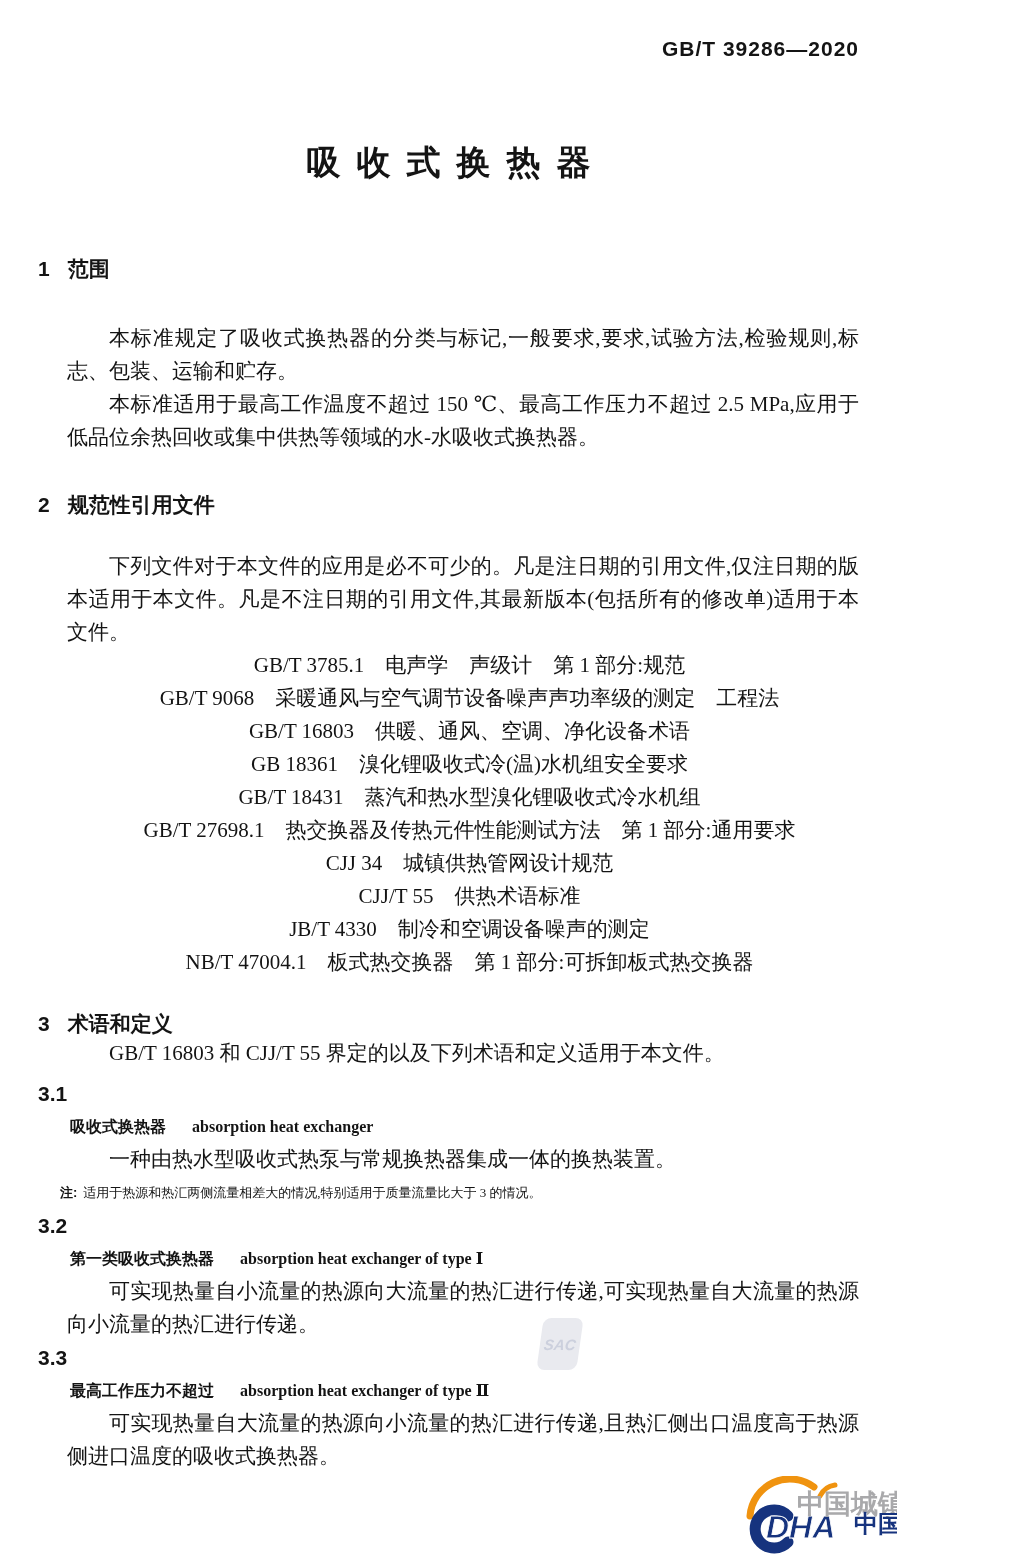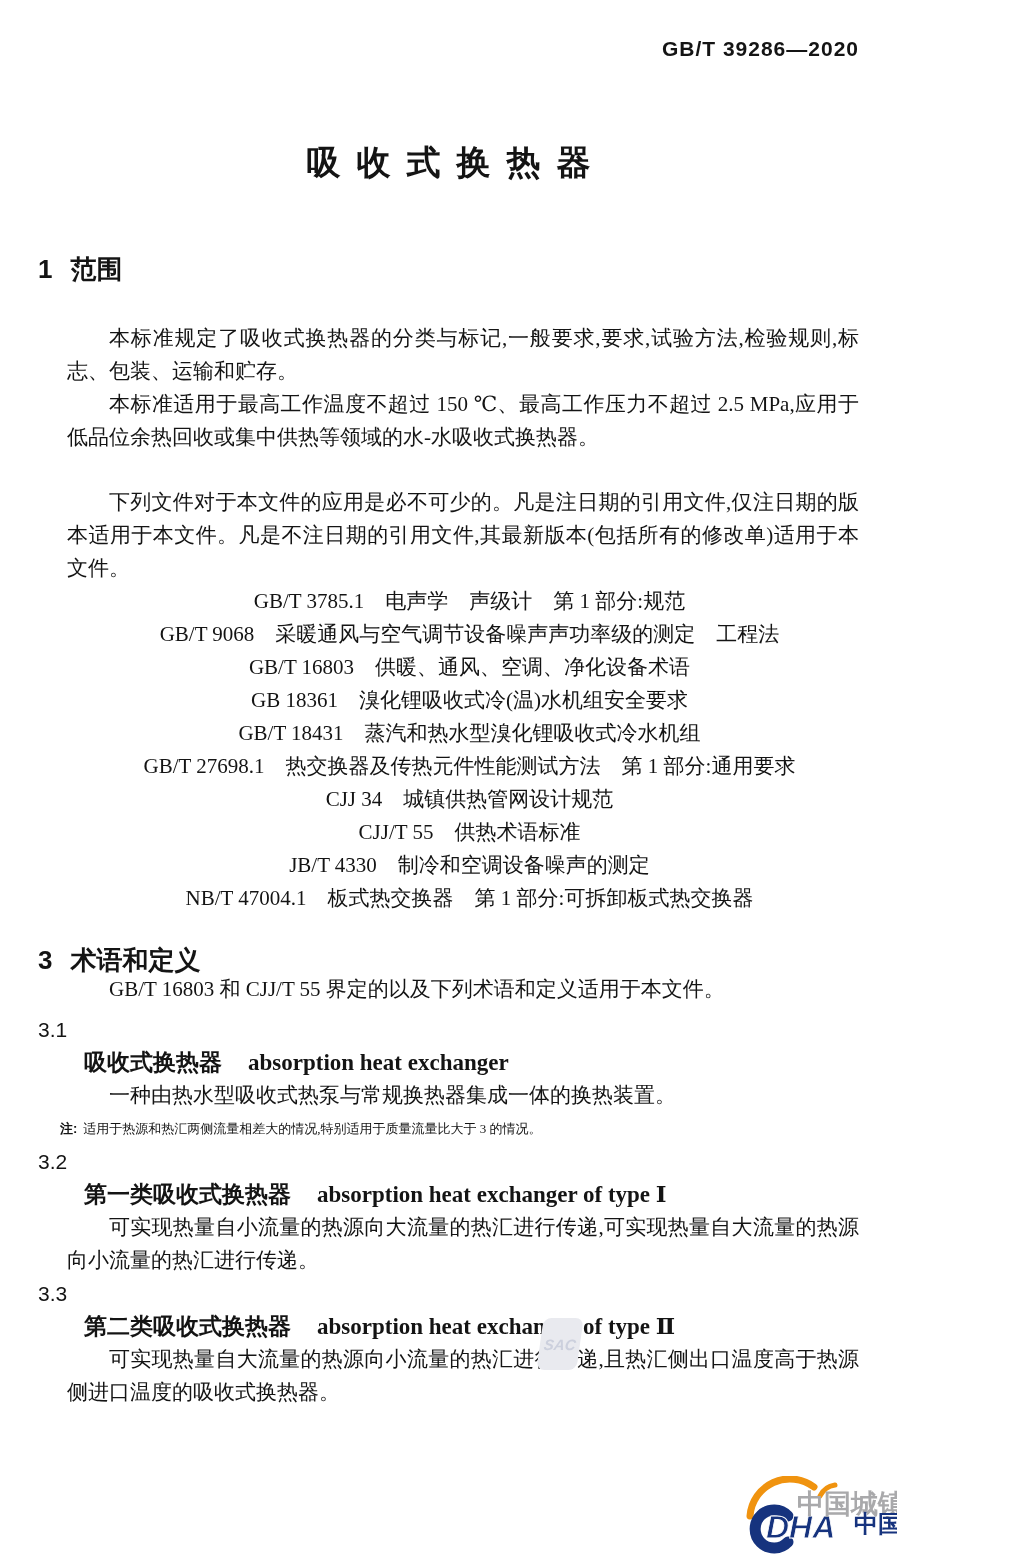--- a/index.html
+++ b/index.html
@@ -18,45 +18,45 @@
     font-weight:700;font-size:21px;letter-spacing:1px;line-height:26px;
   }
   .doc-title{
     margin:80px 0 0 0;text-align:center;
     font-family:"Liberation Sans","DejaVu Sans",sans-serif;
     font-weight:700;font-size:34px;line-height:40px;
     letter-spacing:16px;text-indent:16px;
   }
   .sec-heading{
     font-family:"Liberation Sans","DejaVu Sans",sans-serif;
-    font-weight:700;font-size:26px;line-height:26px;
+    font-weight:700;font-size:21px;line-height:26px;
   }
   .sec-heading .sec-num{margin-right:18px;}
   .sec1-heading{margin-top:74px;}
   .sec2-heading{margin-top:38px;}
   .sec3-heading{margin-top:32px;}
   .sec1-body{margin-top:40px;}
   .sec2-body{margin-top:32px;}
   .sec3-intro{margin-top:38px;}
   .terms{margin-top:7px;}
   .body-p{
     margin:0;font-size:21px;line-height:33px;text-align:justify;
   }
   .indent{text-indent:2em;margin-left:29px;}
   .ref{
     margin:0;font-size:21px;line-height:33px;padding-left:2em;
     white-space:nowrap;
     text-align:center;
   }
   .term-num{
     font-family:"Liberation Sans","DejaVu Sans",sans-serif;
-    font-size:21px;line-height:33px;
+    font-size:21px;line-height:33px;font-weight:bold;
   }
   .term-head{
-    padding-left:2em;font-weight:700;font-size:23px;line-height:33px;
+    padding-left:2em;font-weight:700;font-size:16px;line-height:33px;
   }
   .term-cn{font-family:"Liberation Sans","DejaVu Sans",sans-serif;}
   .term-en{font-family:"Liberation Serif","DejaVu Serif",serif;margin-left:26px;}
   .note{
     font-size:13px;line-height:33px;padding-left:22px;text-align:justify;margin:0;
   }
   .note-label{
     font-weight:700;font-family:"Liberation Sans","DejaVu Sans",sans-serif;
     margin-right:6px;
   }
@@ -95,20 +95,23 @@
   <h1 class="doc-title">吸收式换热器</h1>
 
   <div class="sec-heading sec1-heading">
     <span class="sec-num">1</span><span class="sec-name">范围</span>
   </div>
   <div class="sec1-body">
     <p class="body-p indent">本标准规定了吸收式换热器的分类与标记,一般要求,要求,试验方法,检验规则,标志、包装、运输和贮存。</p>
     <p class="body-p indent">本标准适用于最高工作温度不超过 150 ℃、最高工作压力不超过 2.5 MPa,应用于低品位余热回收或集中供热等领域的水-水吸收式换热器。</p>
   </div>
 
+  <div class="sec-heading sec2-heading">
+    <span class="sec-num">2</span><span class="sec-name">规范性引用文件</span>
+  </div>
   <div class="sec2-body">
     <p class="body-p indent">下列文件对于本文件的应用是必不可少的。凡是注日期的引用文件,仅注日期的版本适用于本文件。凡是不注日期的引用文件,其最新版本(包括所有的修改单)适用于本文件。</p>
     <div class="ref">GB/T 3785.1　电声学　声级计　第 1 部分:规范</div>
     <div class="ref">GB/T 9068　采暖通风与空气调节设备噪声声功率级的测定　工程法</div>
     <div class="ref">GB/T 16803　供暖、通风、空调、净化设备术语</div>
     <div class="ref">GB 18361　溴化锂吸收式冷(温)水机组安全要求</div>
     <div class="ref">GB/T 18431　蒸汽和热水型溴化锂吸收式冷水机组</div>
     <div class="ref">GB/T 27698.1　热交换器及传热元件性能测试方法　第 1 部分:通用要求</div>
     <div class="ref">CJJ 34　城镇供热管网设计规范</div>
     <div class="ref">CJJ/T 55　供热术语标准</div>
@@ -133,21 +136,21 @@
     </p>
 
     <div class="term-num">3.2</div>
     <div class="term-head">
       <span class="term-cn">第一类吸收式换热器</span><span class="term-en">absorption heat exchanger of type Ⅰ</span>
     </div>
     <p class="body-p indent">可实现热量自小流量的热源向大流量的热汇进行传递,可实现热量自大流量的热源向小流量的热汇进行传递。</p>
 
     <div class="term-num">3.3</div>
     <div class="term-head">
-      <span class="term-cn">第二类吸收式换热器</span><span class="term-en">absorption heat exchanger of type Ⅱ</span>
+      <span class="term-cn">最高工作压力不超过</span><span class="term-en">absorption heat exchanger of type Ⅱ</span>
     </div>
     <p class="body-p indent">可实现热量自大流量的热源向小流量的热汇进行传递,且热汇侧出口温度高于热源侧进口温度的吸收式换热器。</p>
 
   </div>
 
   <div class="sac-watermark">SAC</div>
 
   <div class="footer-logo">
     <svg class="emblem" width="130" height="78" viewBox="0 0 130 78" xmlns="http://www.w3.org/2000/svg">
       <path d="M12 40 A40 40 0 0 1 76 11" fill="none" stroke="#f0930f" stroke-width="7" stroke-linecap="round"></path>

